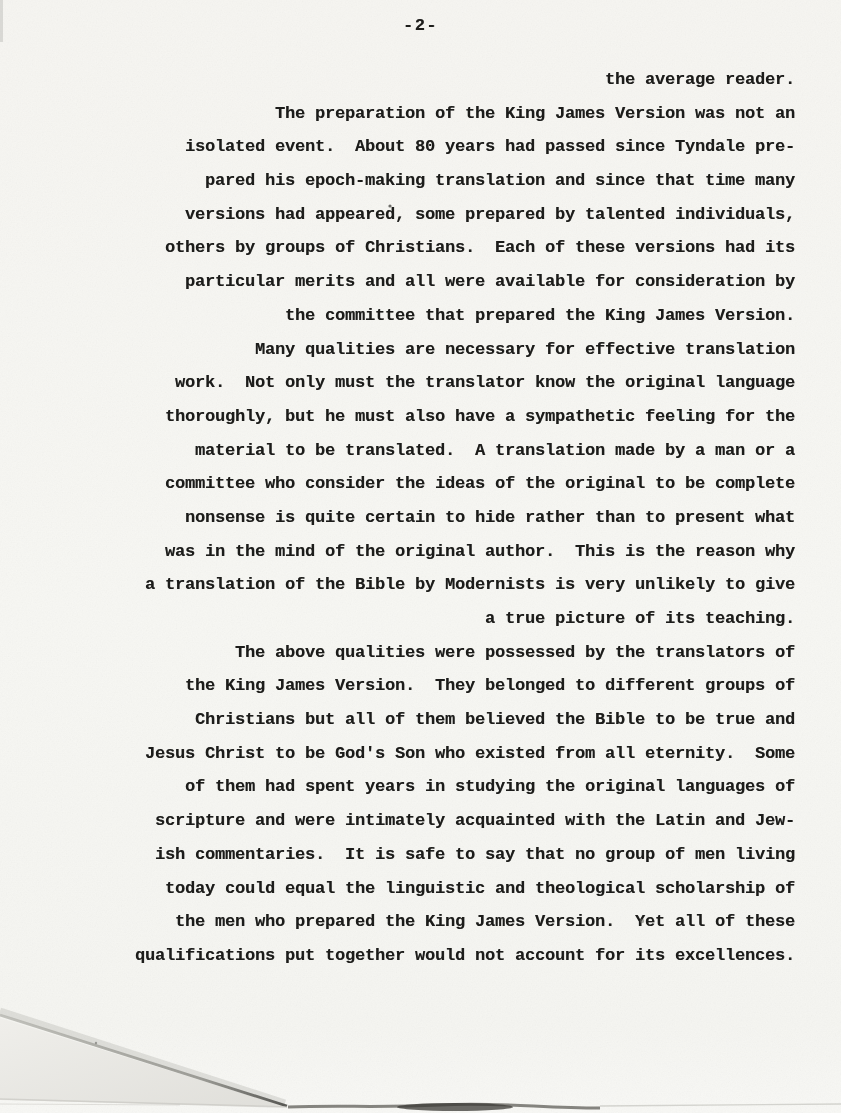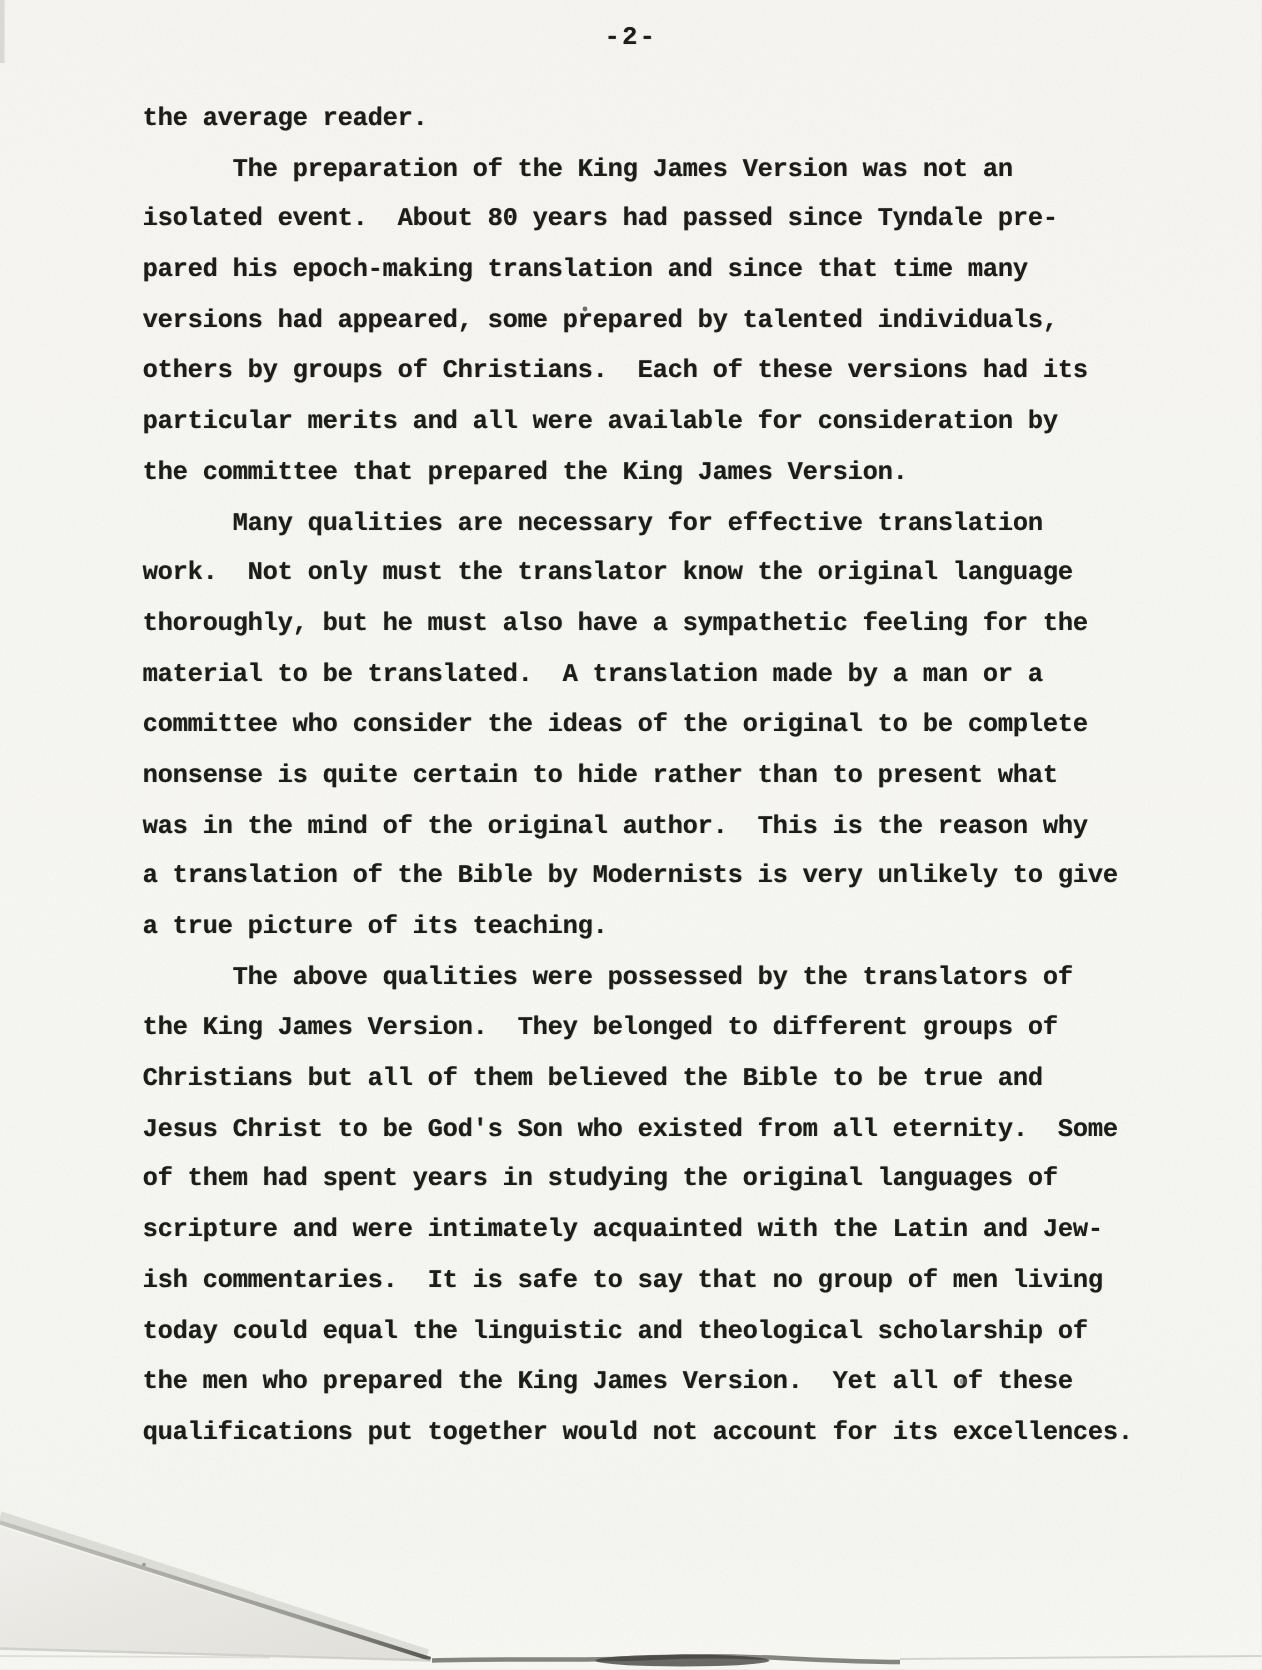--- a/index.html
+++ b/index.html
@@ -40,20 +40,21 @@
     left: 95px;
     top: 63px;
     width: 700px;
     font-size: 17px;
     font-weight: 700;
     line-height: 33.7px;
     color: #1c1c1a;
     white-space: pre;
     letter-spacing: -0.2px;
     text-shadow: 0.3px 0.3px 0.5px rgba(25,25,25,0.5);
+    text-align: right;
   }
   .text-line { height: 33.7px; }
   .artifacts {
     position: absolute;
     inset: 0;
     pointer-events: none;
   }
 </style>
 </head>
 <body>

